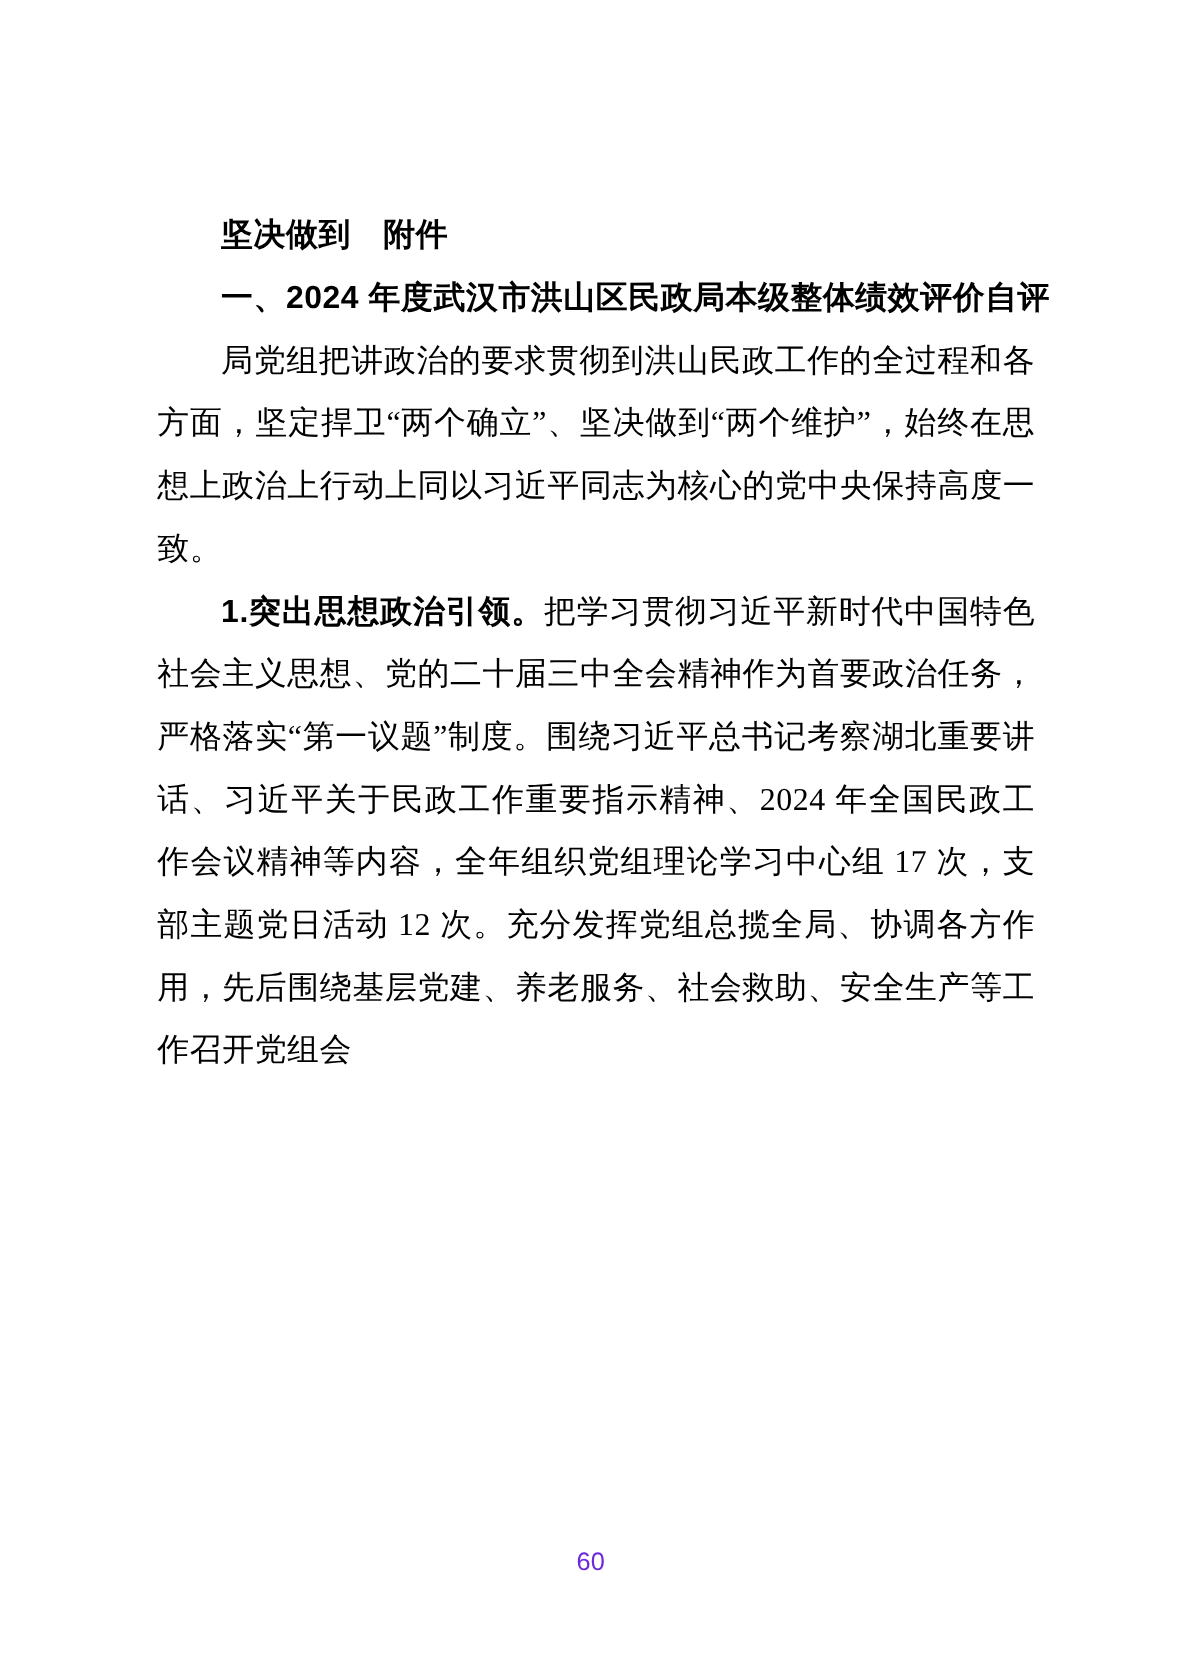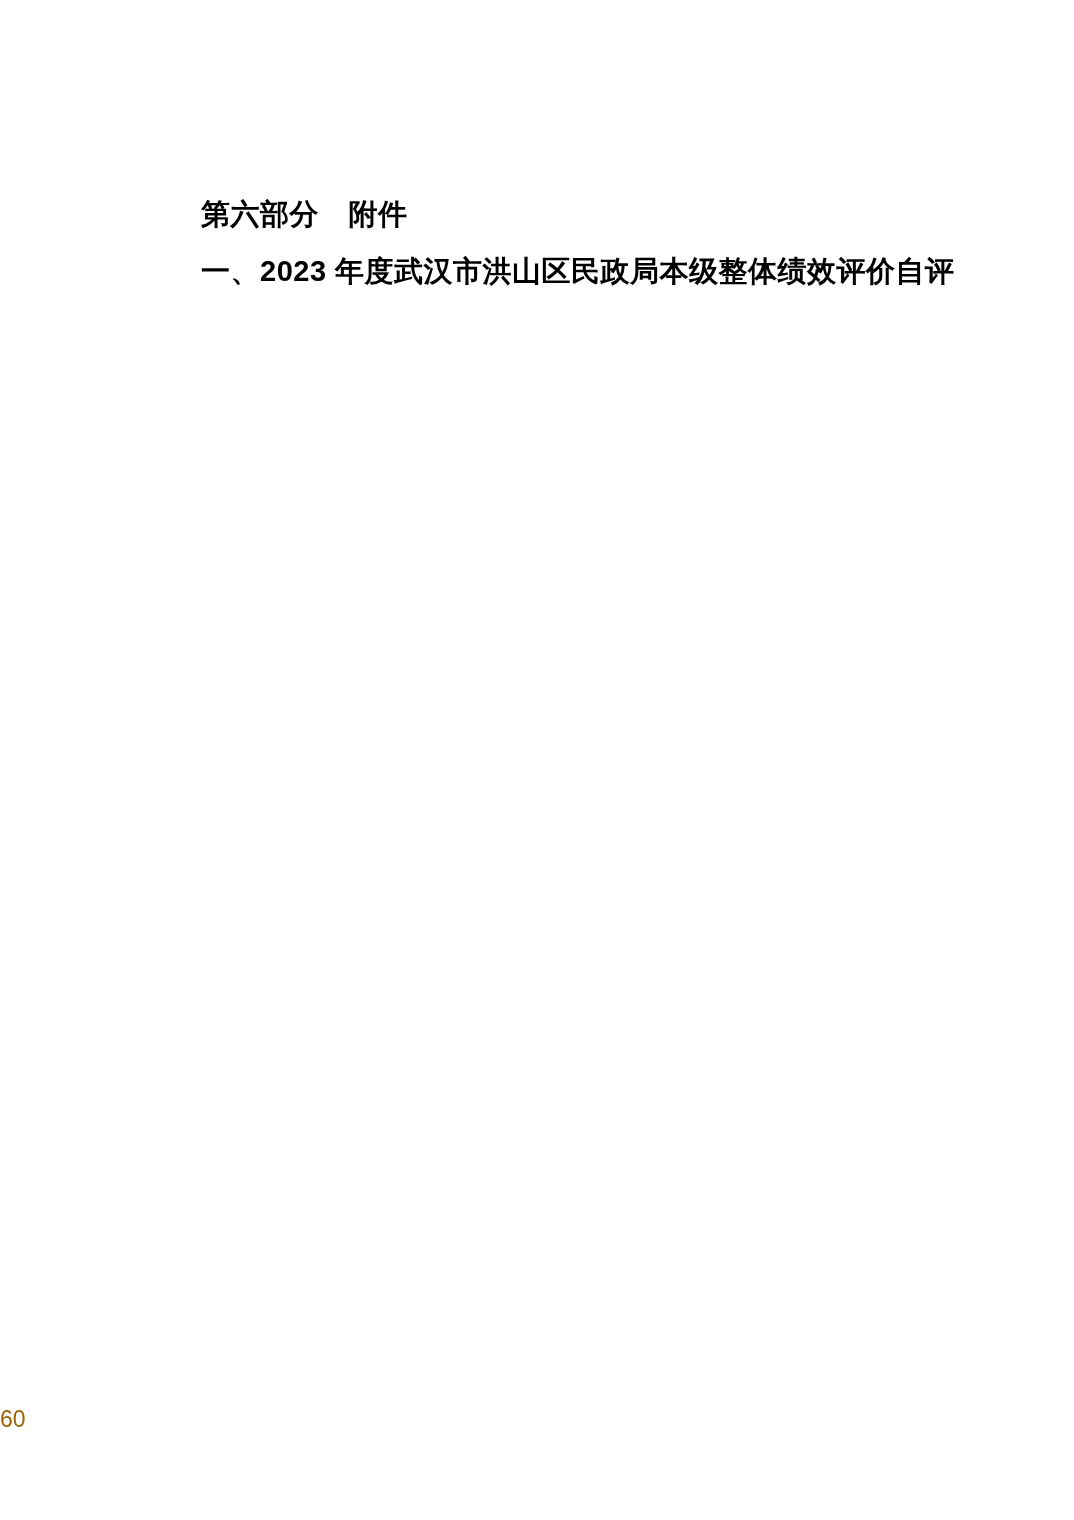--- a/index.html
+++ b/index.html
@@ -54,37 +54,39 @@
   }
   .lead-bold {
     font-family: "Liberation Sans", sans-serif;
     font-weight: bold;
   }
   .footer-page {
     position: absolute;
     top: 1404px;
     left: 0;
     width: 100%;
-    text-align: left;
+    text-align: center;
     font-family: "Liberation Sans", sans-serif;
     font-size: 23px;
     line-height: 30px;
-    color: #a16207;
+    color: #6d28d9;
   }
 </style>
 </head>
 <body>
 
 <div class="page">
   <div class="content">
 
-    <p class="section-heading">第六部分　附件</p>
+    <p class="section-heading">坚决做到　附件</p>
 
-    <p class="doc-title">一、2023 年度武汉市洪山区民政局本级整体绩效评价自评</p>
+    <p class="doc-title">一、2024 年度武汉市洪山区民政局本级整体绩效评价自评</p>
 
 
 
+    <p class="body-para"><span class="lead-bold"></span><span>局党组把讲政治的要求贯彻到洪山民政工作的全过程和各方面，坚定捍卫“两个确立”、坚决做到“两个维护”，始终在思想上政治上行动上同以习近平同志为核心的党中央保持高度一致。</span></p>
 
+    <p class="body-para"><span class="lead-bold">1.突出思想政治引领。</span><span>把学习贯彻习近平新时代中国特色社会主义思想、党的二十届三中全会精神作为首要政治任务，严格落实“第一议题”制度。围绕习近平总书记考察湖北重要讲话、习近平关于民政工作重要指示精神、2024 年全国民政工作会议精神等内容，全年组织党组理论学习中心组 17 次，支部主题党日活动 12 次。充分发挥党组总揽全局、协调各方作用，先后围绕基层党建、养老服务、社会救助、安全生产等工作召开党组会</span></p>
 
   </div>
 
   <div class="footer-page">60</div>
 </div>
 
 </body></html>

